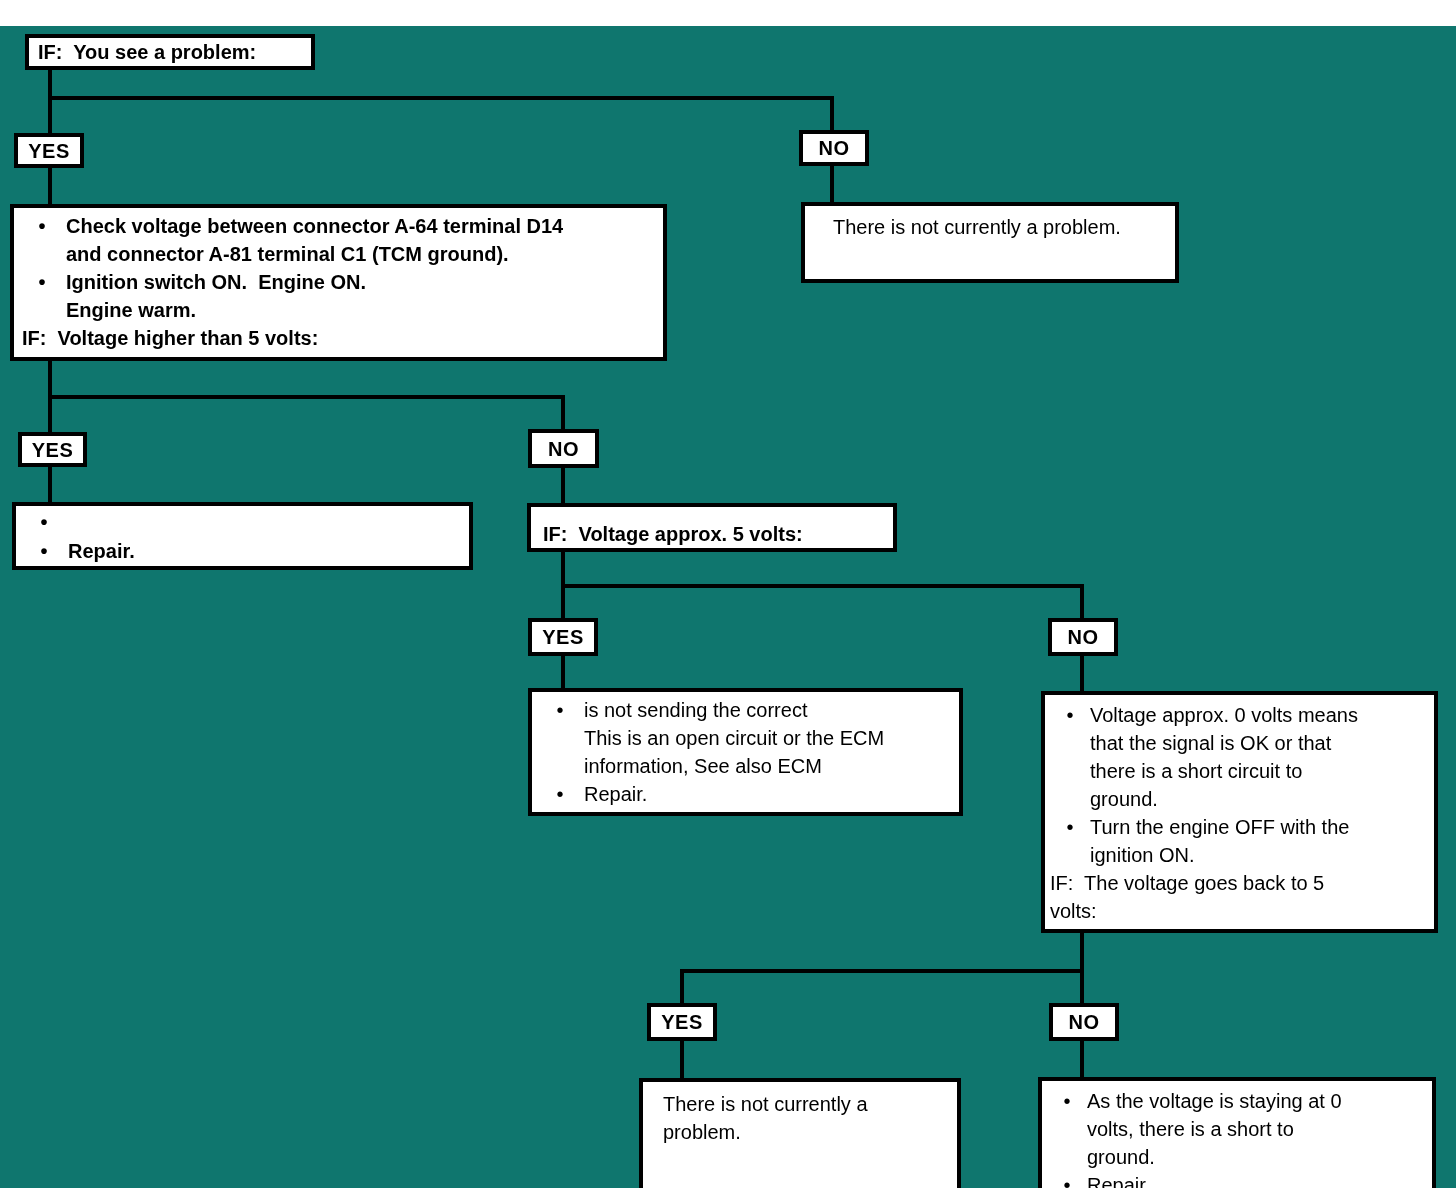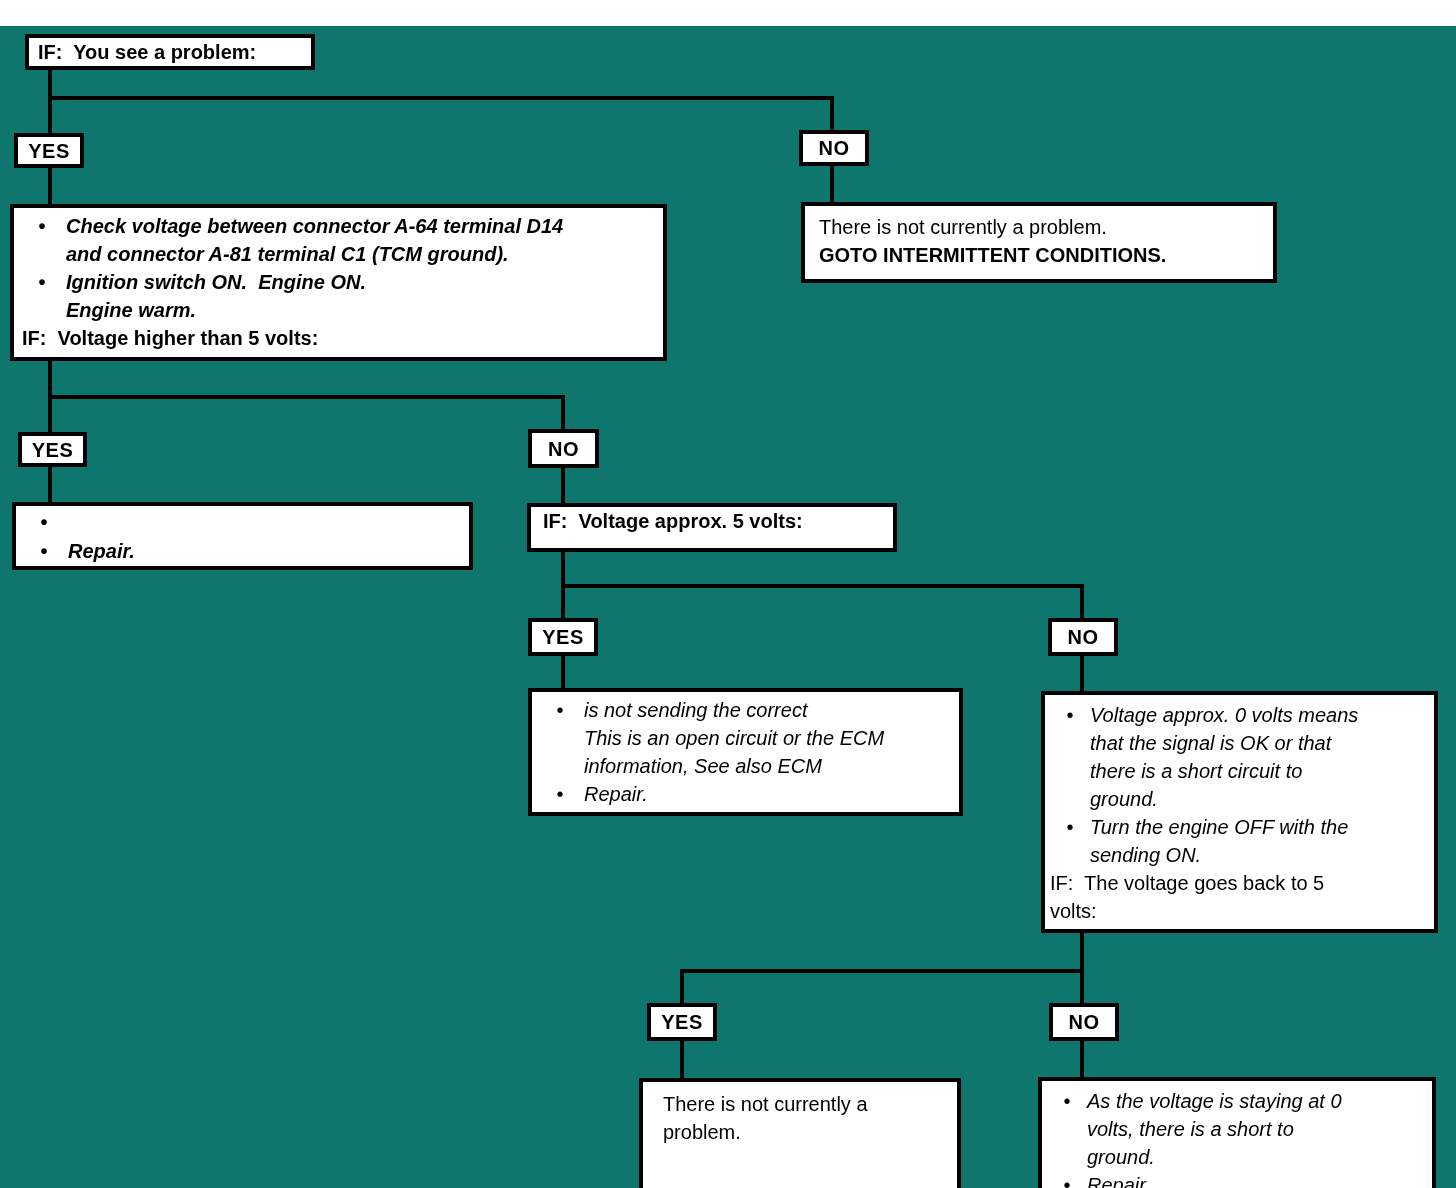--- a/index.html
+++ b/index.html
@@ -25,21 +25,21 @@
     font-weight:700;
     display:flex;align-items:center;justify-content:center;
     font-size:20px;
     letter-spacing:0.5px;
   }
   .bold{font-weight:700;}
   .t{white-space:pre;}
   .row{display:flex;}
   .blt{flex:0 0 48px;text-align:center;}
   .blt.narrow{flex:0 0 40px;}
-  .txtcol{flex:1 1 auto;font-style:italic;}
+  .txtcol{flex:1 1 auto;}
   .gotoline{font-weight:700;}
 </style>
 </head>
 <body>
 
 <div class="canvas">
 
   <div class="line" style="left:48px;top:44px;width:4px;height:64px"></div>
   <div class="line" style="left:48px;top:70px;width:786px;height:4px"></div>
   <div class="line" style="left:830px;top:70px;width:4px;height:35px"></div>
@@ -86,43 +86,42 @@
     <div class="row">
       <span class="blt">•</span>
       <span class="txtcol">
         <div class="t">Ignition switch ON.  Engine ON.</div>
         <div class="t">Engine warm.</div>
       </span>
     </div>
     <div class="t" style="padding-left:4px">IF:  Voltage higher than 5 volts:</div>
   </div>
 
-  <div class="box" style="left:801px;top:176px;width:476px;height:81px;padding:7px 8px 0 14px">
+  <div class="box" style="left:801px;top:176px;width:378px;height:81px;padding:7px 8px 0 28px">
     <div class="t">There is not currently a problem.</div>
-    <div class="t gotoline">GOTO INTERMITTENT CONDITIONS.</div>
   </div>
 
   <div class="box tag" style="left:18px;top:406px;width:69px;height:35px">
       <span class="t">YES</span>
     </div>
   <div class="box tag" style="left:528px;top:403px;width:71px;height:39px">
       <span class="t">NO</span>
     </div>
 
   <div class="box bold" style="left:12px;top:476px;width:461px;height:68px;padding:2px 6px 0 4px;line-height:29px">
     <div class="row">
       <span class="blt">•</span>
     </div>
     <div class="row">
       <span class="blt">•</span>
       <span class="txtcol t">Repair.</span>
     </div>
   </div>
 
-  <div class="box bold" style="left:527px;top:477px;width:370px;height:49px;display:flex;align-items:flex-start;padding-left:12px">
+  <div class="box bold" style="left:527px;top:477px;width:370px;height:49px;display:flex;align-items:flex-end;padding-left:12px">
     <div class="t">IF:  Voltage approx. 5 volts:</div>
   </div>
 
   <div class="box tag" style="left:528px;top:592px;width:70px;height:38px">
       <span class="t">YES</span>
     </div>
   <div class="box tag" style="left:1048px;top:592px;width:70px;height:38px">
       <span class="t">NO</span>
     </div>
 
@@ -148,21 +147,21 @@
         <div class="t">Voltage approx. 0 volts means</div>
         <div class="t">that the signal is OK or that</div>
         <div class="t">there is a short circuit to</div>
         <div class="t">ground.</div>
       </span>
     </div>
     <div class="row">
       <span class="blt narrow">•</span>
       <span class="txtcol">
         <div class="t">Turn the engine OFF with the</div>
-        <div class="t">sending ON.</div>
+        <div class="t">ignition ON.</div>
       </span>
     </div>
     <div class="t">IF:  The voltage goes back to 5</div>
     <div class="t">volts:</div>
   </div>
 
   <div class="box tag" style="left:647px;top:977px;width:70px;height:38px">
       <span class="t">YES</span>
     </div>
   <div class="box tag" style="left:1049px;top:977px;width:70px;height:38px">

